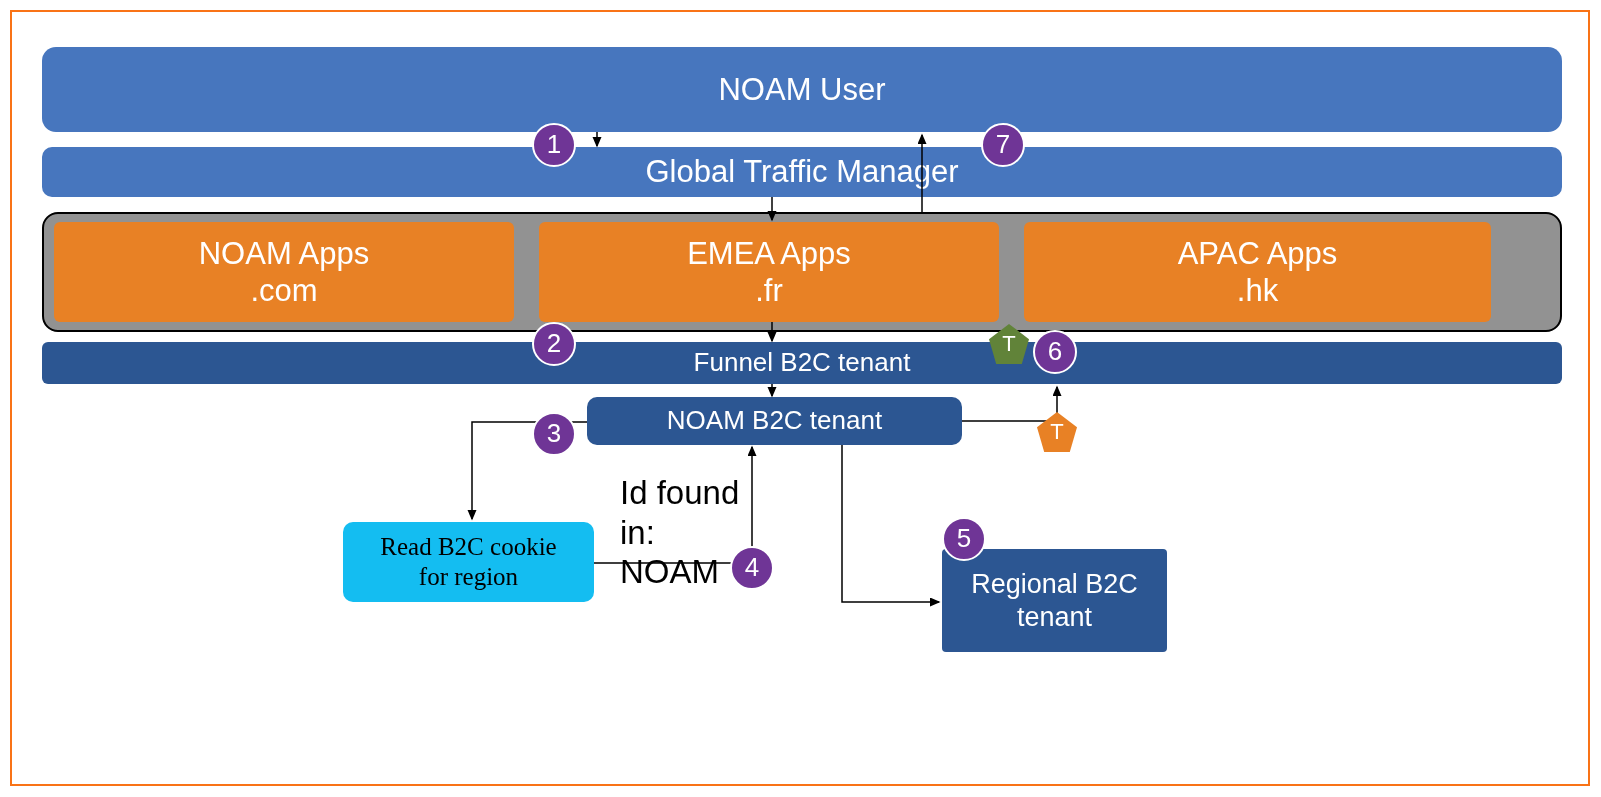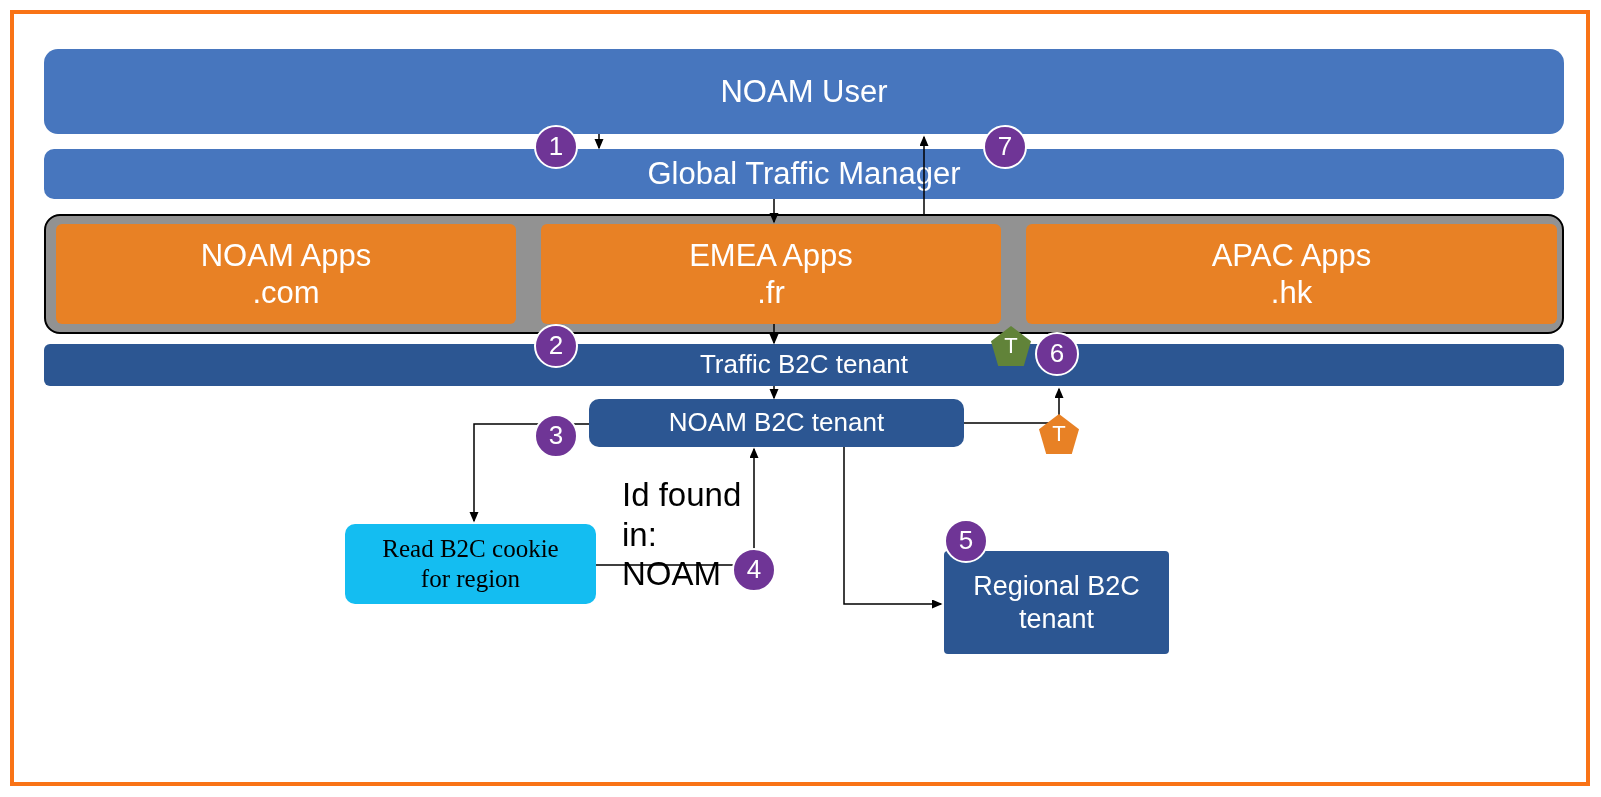--- a/index.html
+++ b/index.html
@@ -9,21 +9,21 @@
     height: 797px;
     background: #fff;
     font-family: "Segoe UI", "Helvetica Neue", Arial, sans-serif;
   }
   .frame {
     position: absolute;
     left: 10px;
     top: 10px;
     width: 1580px;
     height: 776px;
-    border: 4px solid #f97316;
+    border: 2px solid #f97316;
     box-sizing: border-box;
   }
   .shape {
     position: absolute;
     box-sizing: border-box;
     display: flex;
     align-items: center;
     justify-content: center;
     text-align: center;
     line-height: 1.2;
@@ -60,21 +60,21 @@
   .app {
     background: #e88125;
     color: #fff;
     font-size: 31px;
     border-radius: 6px;
     flex-direction: column;
     white-space: pre;
   }
   .app-noam { left: 42px;  top: 210px; width: 460px; height: 100px; }
   .app-emea { left: 527px; top: 210px; width: 460px; height: 100px; }
-  .app-apac { left:1012px; top: 210px; width: 531px; height: 100px; }
+  .app-apac { left:1012px; top: 210px; width: 467px; height: 100px; }
   .funnel {
     left: 30px;
     top: 330px;
     width: 1520px;
     height: 42px;
     background: #2c5692;
     border-radius: 6px;
     color: #fff;
     font-size: 26px;
   }
@@ -192,21 +192,21 @@
 
   <div class="shape noam-user">NOAM User</div>
 
   <div class="shape gtm">Global Traffic Manager</div>
 
   <div class="shape app-container"></div>
   <div class="shape app app-noam">NOAM Apps<br>.com</div>
   <div class="shape app app-emea">EMEA Apps<br>.fr</div>
   <div class="shape app app-apac">APAC Apps<br>.hk</div>
 
-  <div class="shape funnel">Traffic B2C tenant</div>
+  <div class="shape funnel">Funnel B2C tenant</div>
 
   <div class="shape emea-tenant">NOAM B2C tenant</div>
 
   <div class="shape cookie">Read B2C cookie<br>for region</div>
 
   <div class="shape regional">Regional B2C<br>tenant</div>
 
   <div class="shape step s1">1</div>
   <div class="shape step s7">7</div>
   <div class="shape step s2">2</div>

